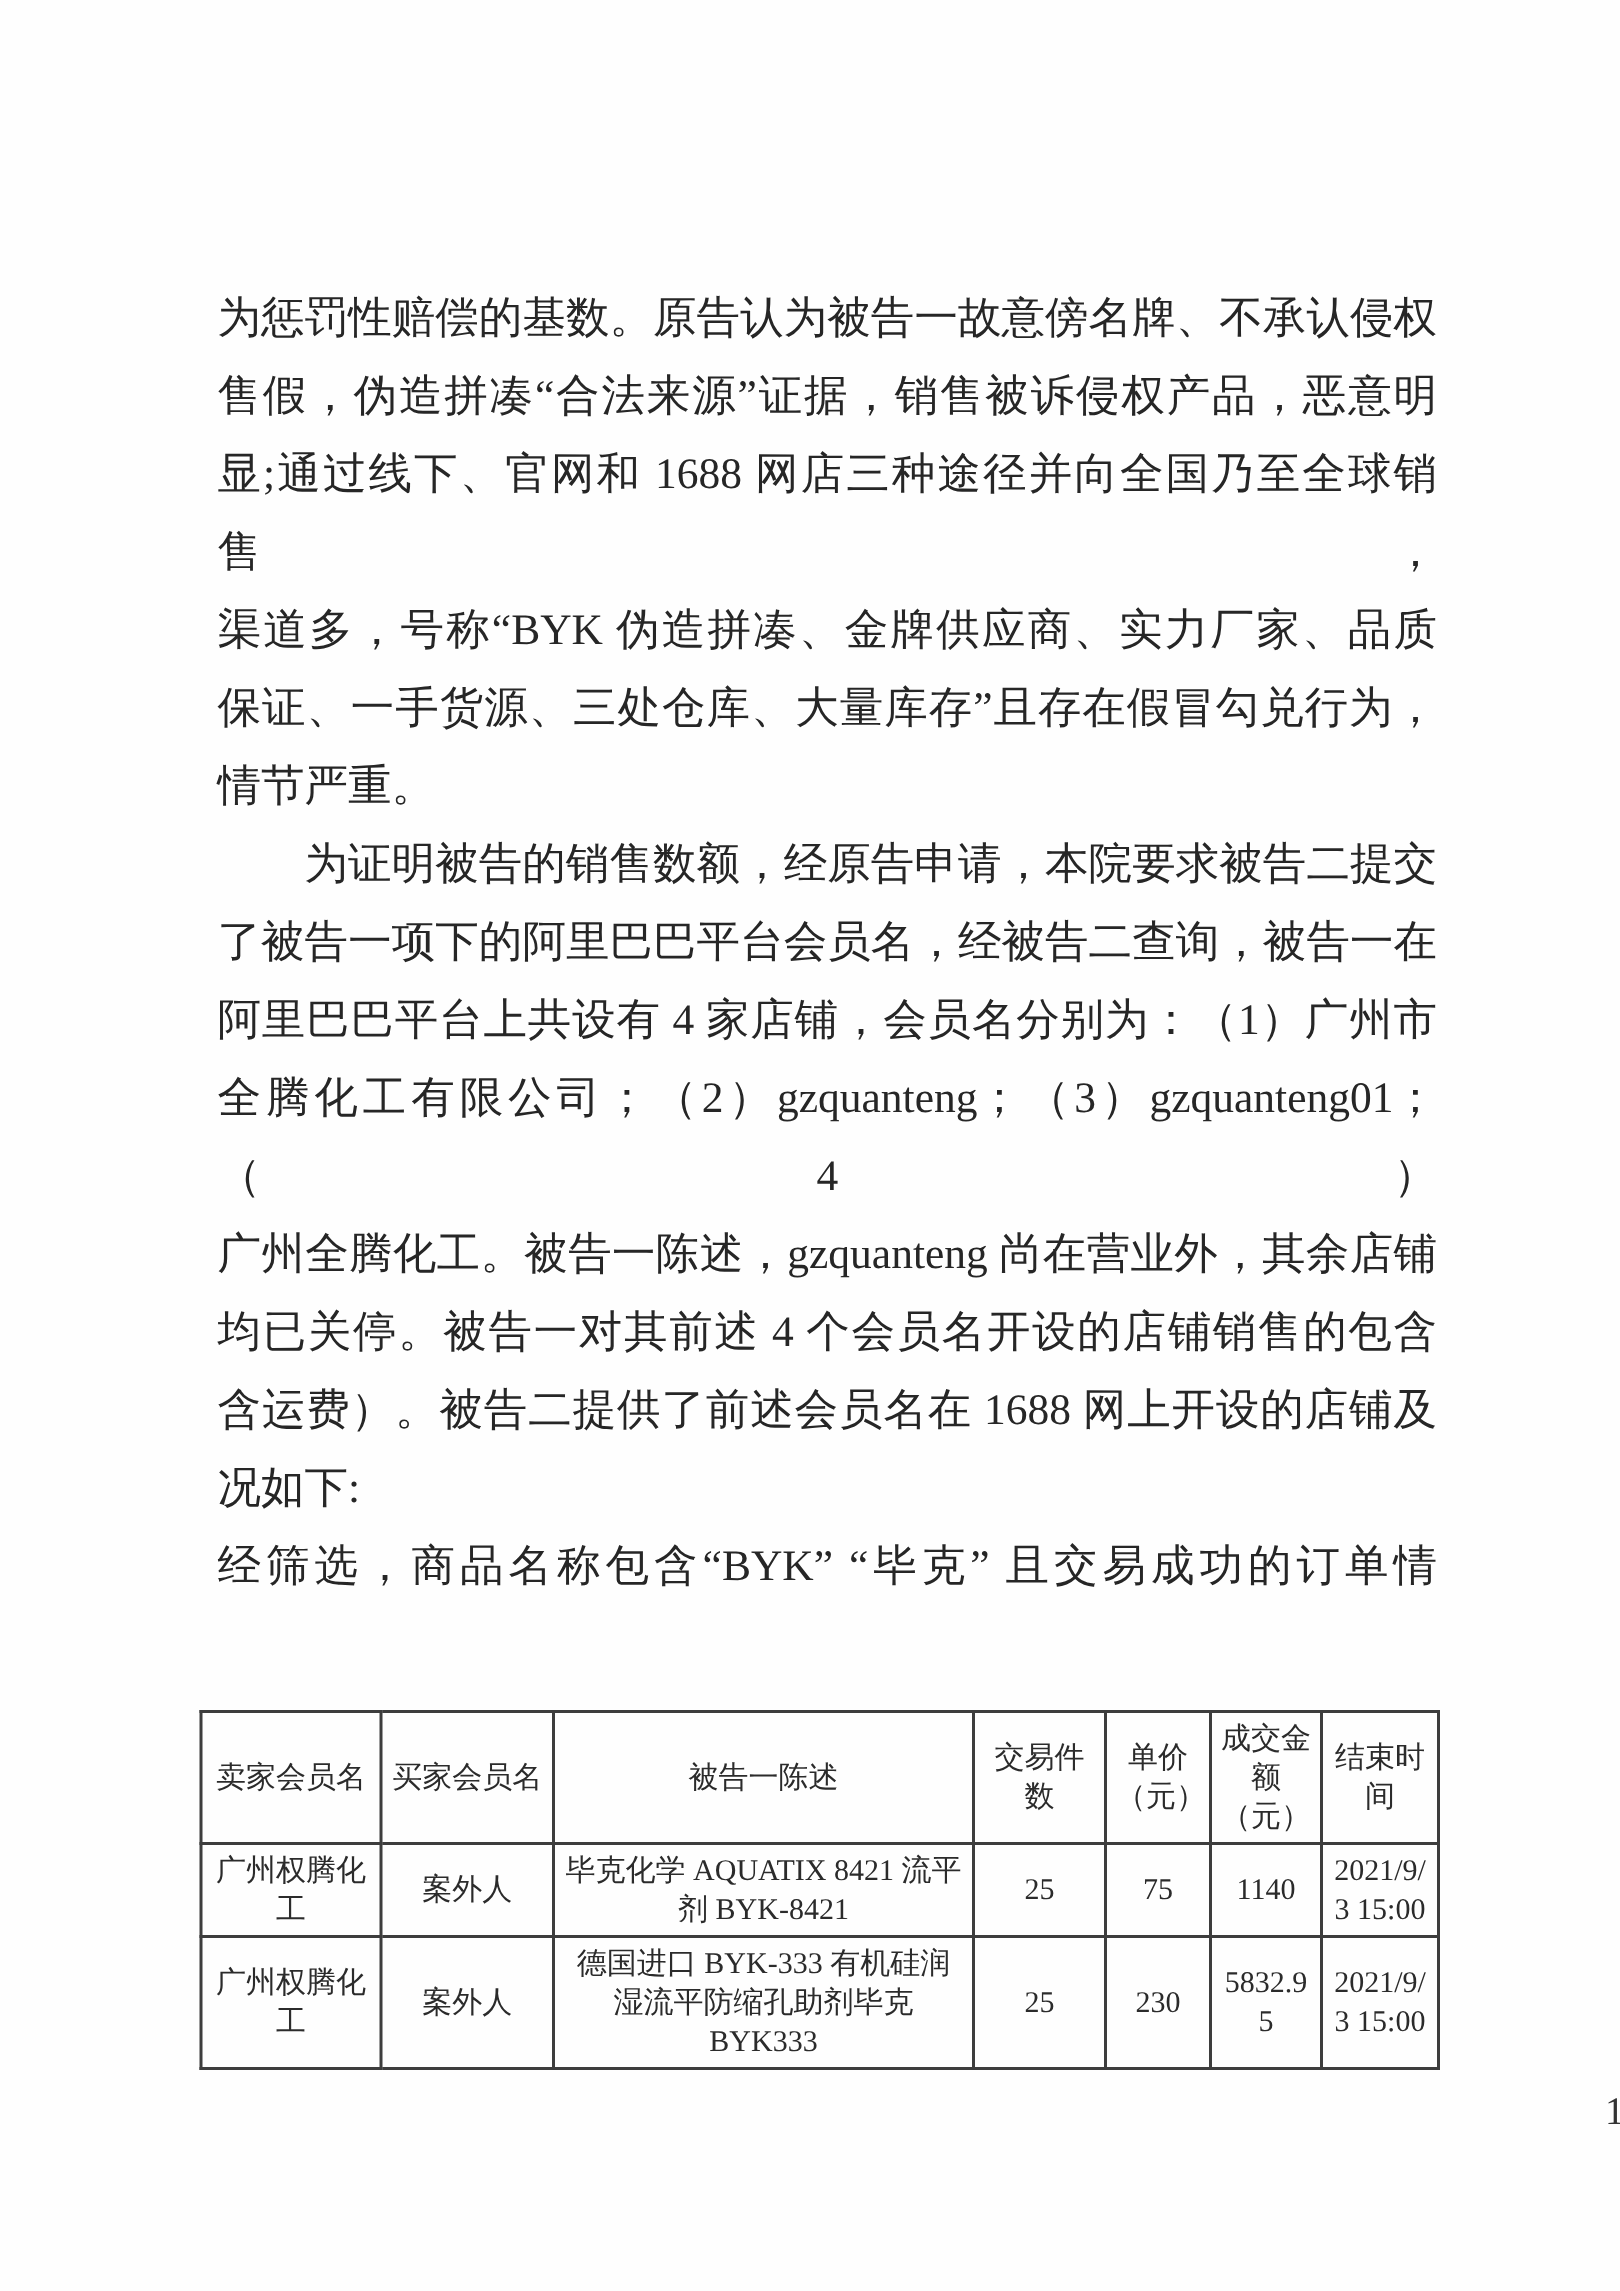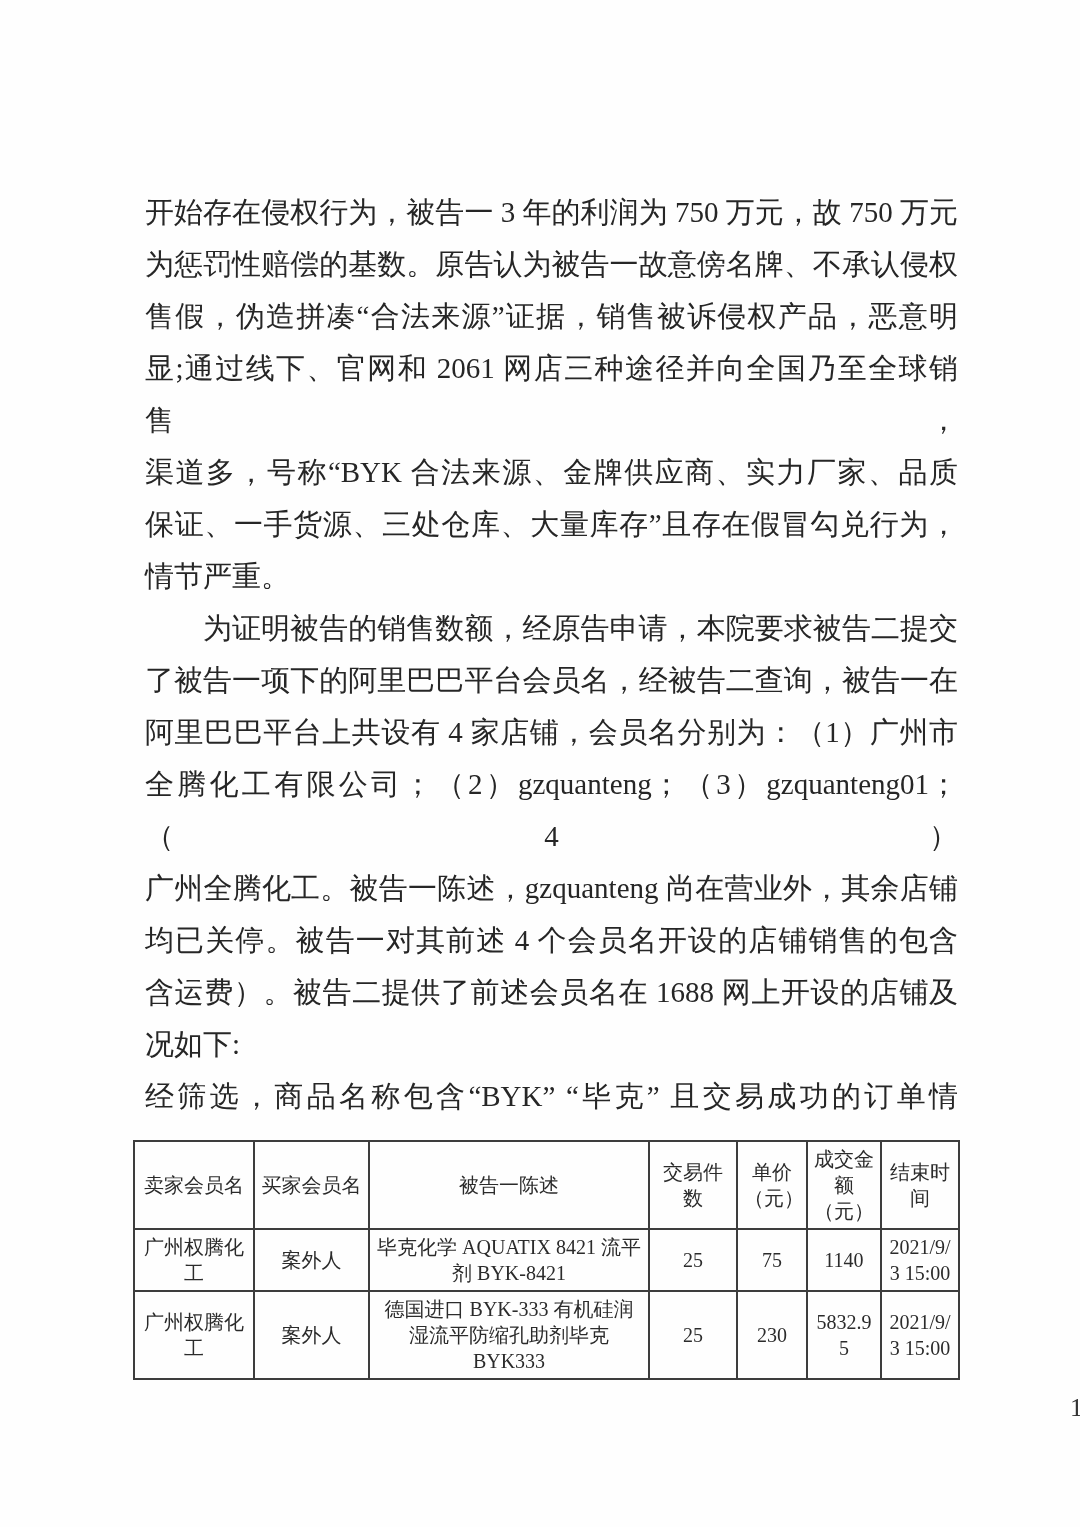--- a/index.html
+++ b/index.html
@@ -67,25 +67,24 @@
     font-size: 26px;
     color: #333333;
   }
 </style>
 </head>
 <body>
 
 <div class="page">
 
   <div class="text-block">
-    <div class="line">开始存在侵权行为，被告一 3 年的利润为 750 万元，故 750 万元</div>
     <div class="line">为惩罚性赔偿的基数。原告认为被告一故意傍名牌、不承认侵权</div>
     <div class="line">售假，伪造拼凑“合法来源”证据，销售被诉侵权产品，恶意明</div>
-    <div class="line">显;通过线下、官网和 2061 网店三种途径并向全国乃至全球销售，</div>
-    <div class="line">渠道多，号称“BYK 合法来源、金牌供应商、实力厂家、品质</div>
+    <div class="line">显;通过线下、官网和 1688 网店三种途径并向全国乃至全球销售，</div>
+    <div class="line">渠道多，号称“BYK 伪造拼凑、金牌供应商、实力厂家、品质</div>
     <div class="line">保证、一手货源、三处仓库、大量库存”且存在假冒勾兑行为，</div>
     <div class="line end">情节严重。</div>
 
     <div class="line indent">为证明被告的销售数额，经原告申请，本院要求被告二提交</div>
     <div class="line">了被告一项下的阿里巴巴平台会员名，经被告二查询，被告一在</div>
     <div class="line">阿里巴巴平台上共设有 4 家店铺，会员名分别为：（1）广州市</div>
     <div class="line">全腾化工有限公司；（2）gzquanteng；（3）gzquanteng01；（4）</div>
     <div class="line">广州全腾化工。被告一陈述，gzquanteng 尚在营业外，其余店铺</div>
     <div class="line">均已关停。被告一对其前述 4 个会员名开设的店铺销售的包含</div>
     <div class="line">含运费）。被告二提供了前述会员名在 1688 网上开设的店铺及</div>

